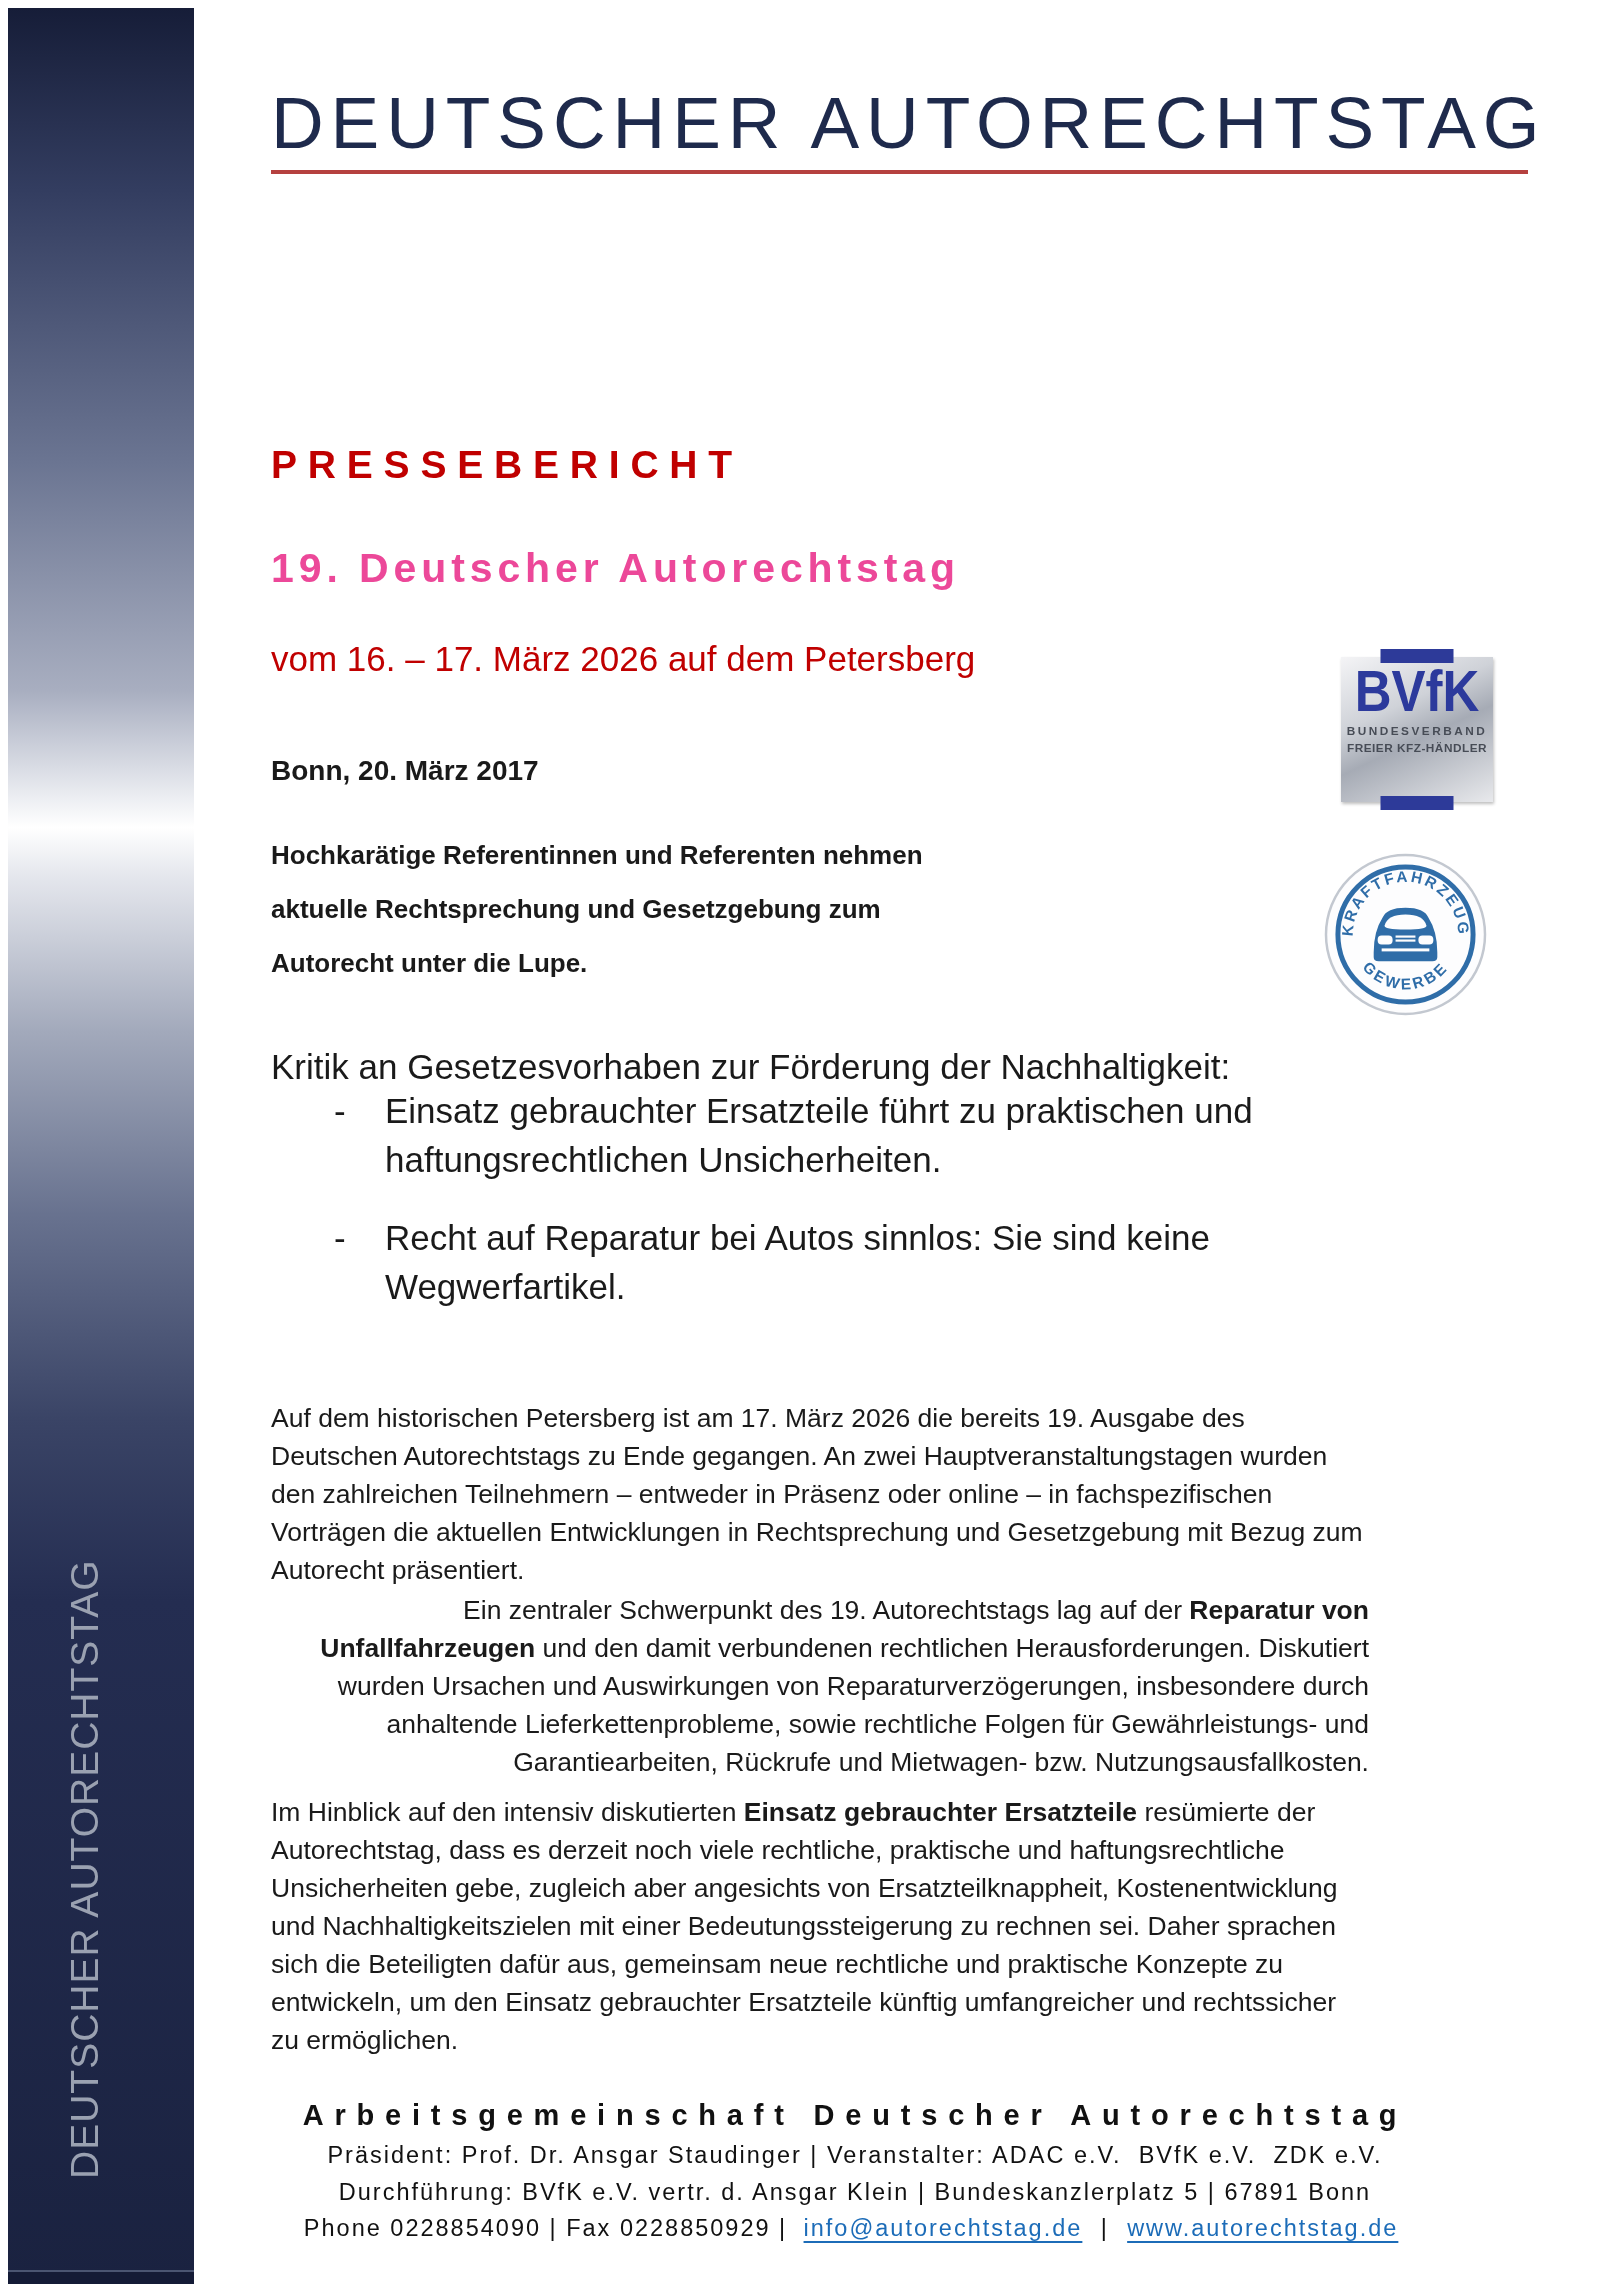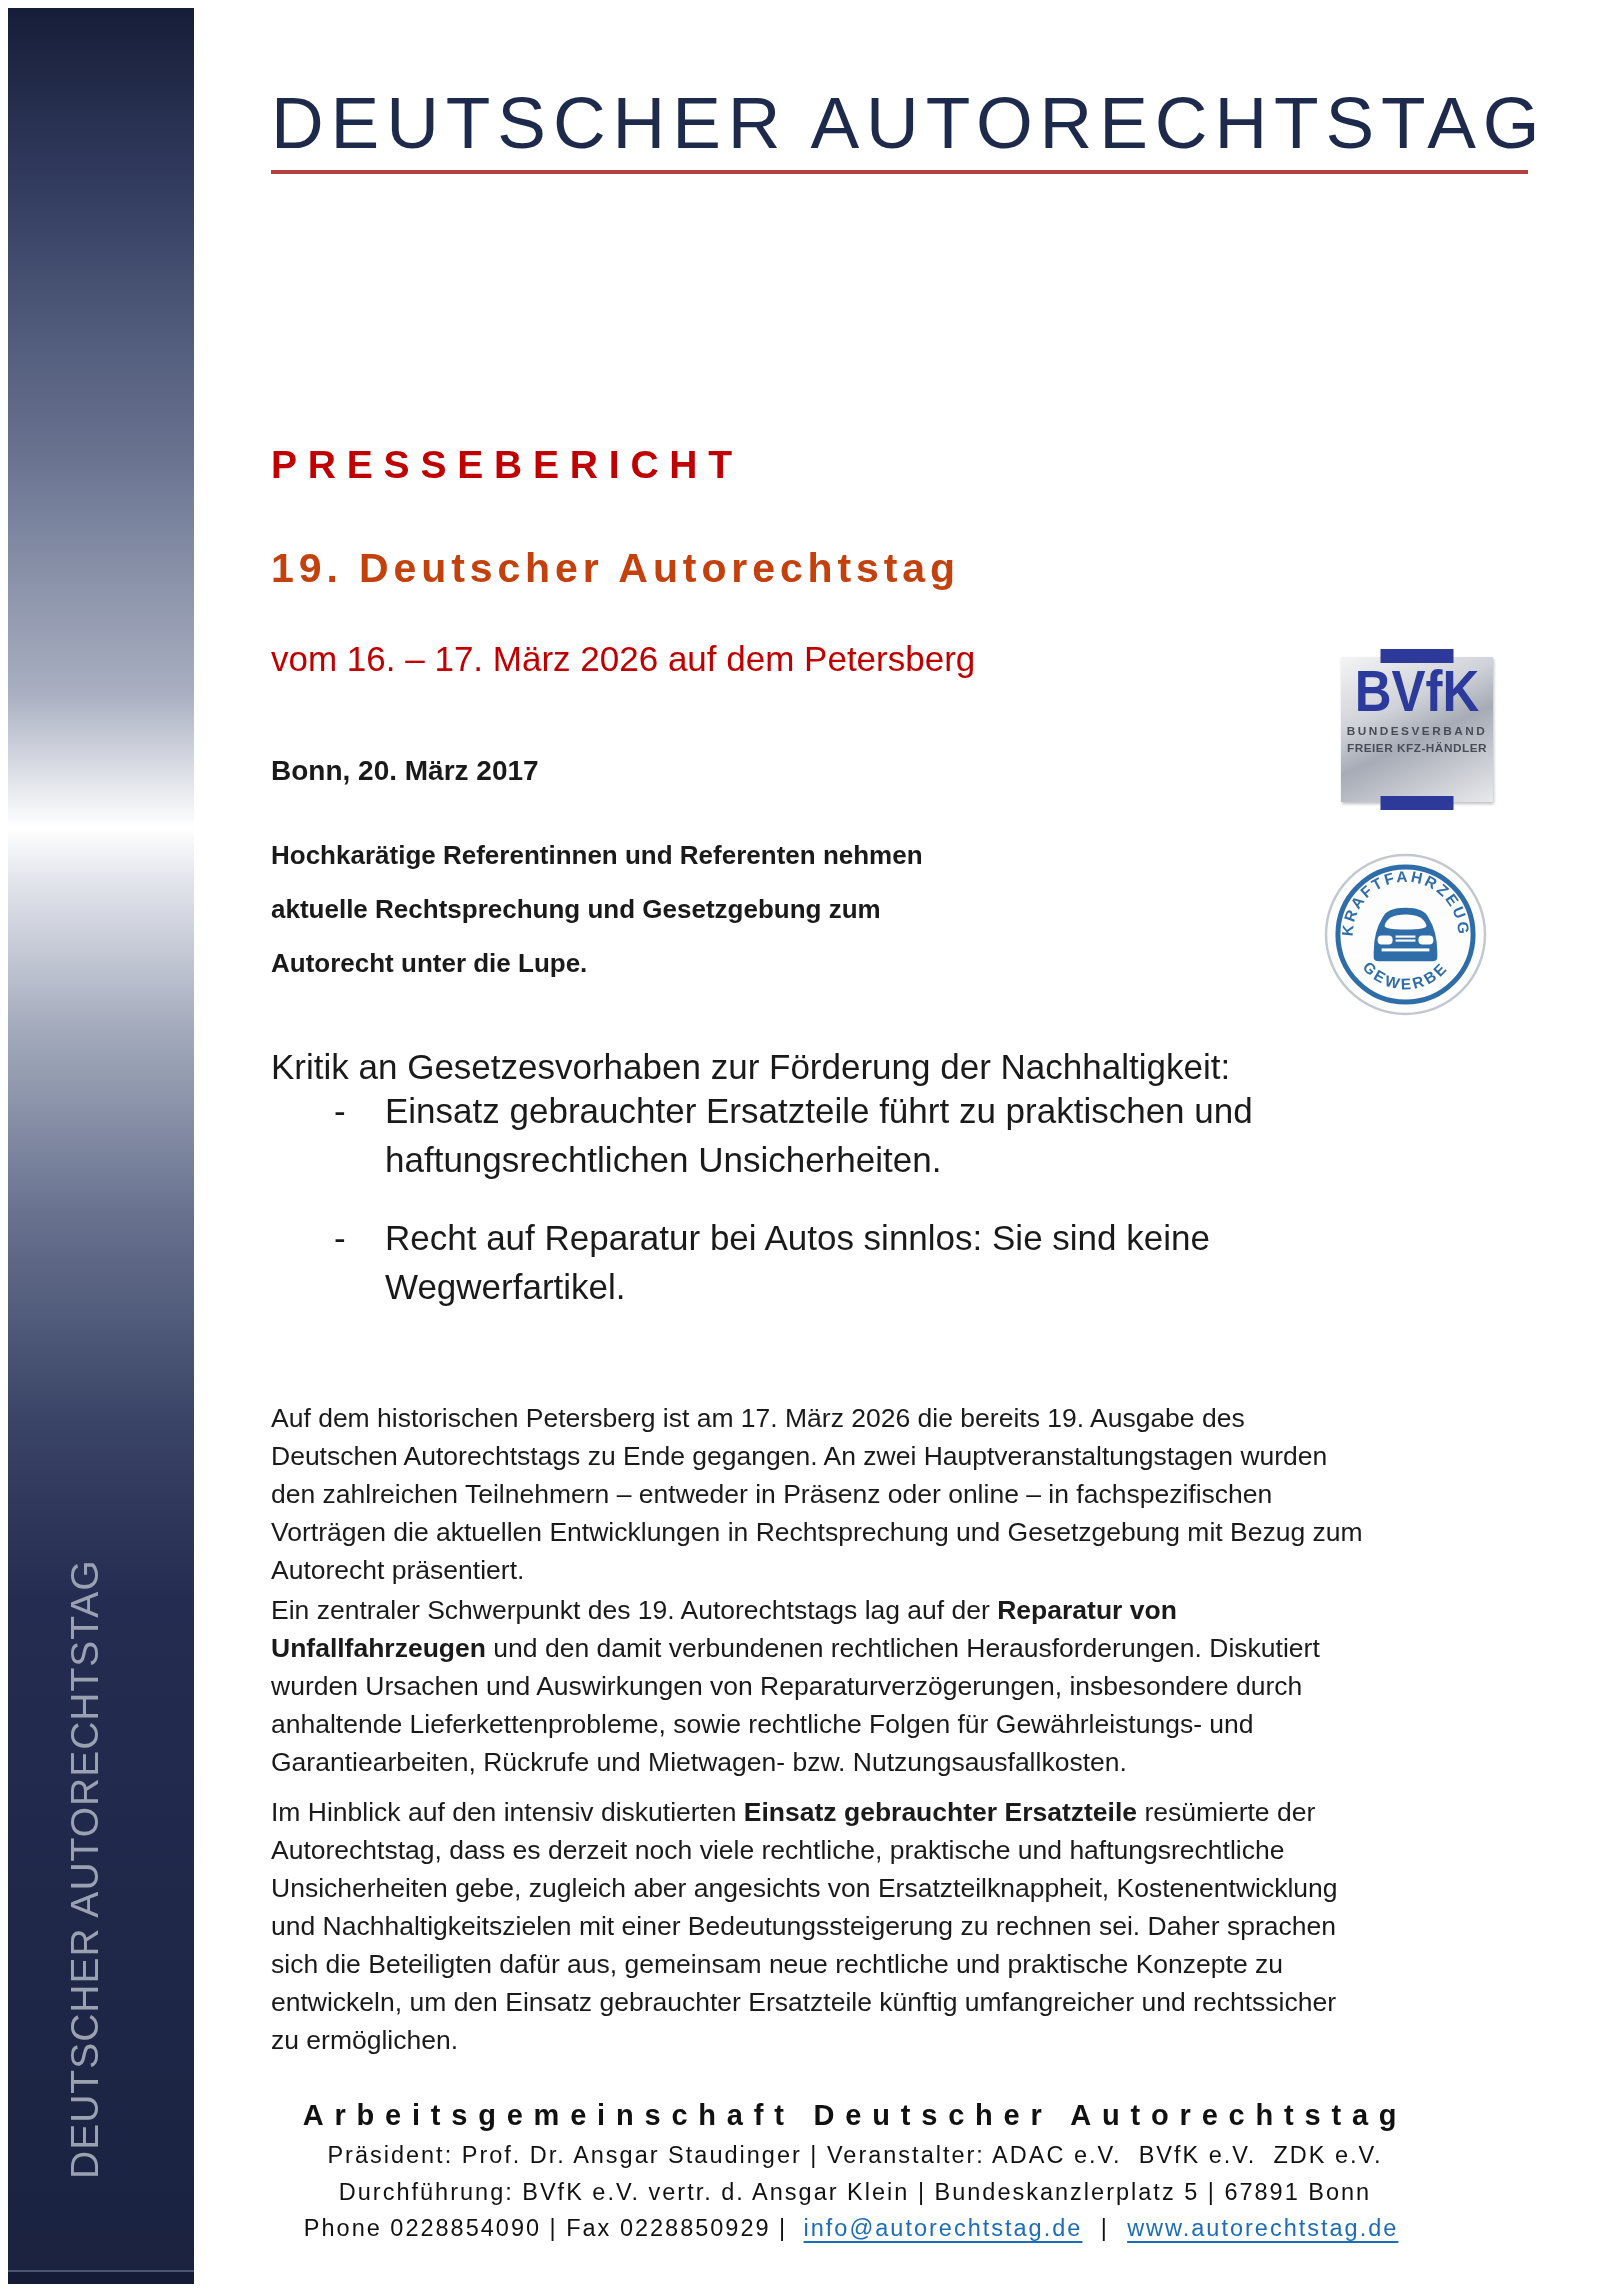--- a/index.html
+++ b/index.html
@@ -20,34 +20,34 @@
 
   
   .masthead{position:absolute;left:271px;top:86px;font-size:73px;line-height:1;
       letter-spacing:6.9px;color:#1e2a4c;font-weight:500;white-space:nowrap;}
   .rule{position:absolute;left:271px;top:170px;width:1257px;height:3.9px;background:#b5413f;}
 
   
   .kicker{position:absolute;left:271px;top:443px;font-size:39px;font-weight:bold;
       letter-spacing:10.8px;color:#c00000;white-space:nowrap;}
   .ptitle{position:absolute;left:271px;top:545px;font-size:41px;font-weight:bold;
-      letter-spacing:4.9px;color:#c2410c;white-space:nowrap;}
+      letter-spacing:4.9px;color:#ec4899;white-space:nowrap;}
   .psub{position:absolute;left:271px;top:639px;font-size:35px;color:#c00000;white-space:nowrap;}
 
   .dateline{position:absolute;left:271px;top:755px;font-size:28px;font-weight:bold;}
   .headline{position:absolute;left:271px;top:828px;width:1157px;font-size:26px;
       font-weight:bold;line-height:54px;}
   .lead{position:absolute;left:271px;top:1042px;width:1176px;font-size:35px;line-height:49px;}
   .bullets{position:absolute;left:385px;top:1086px;width:961px;margin:0;padding:0;
       list-style:none;font-size:35px;line-height:49px;}
   .bullets li{position:relative;margin:0 0 29px 0;}
   .bullets li::before{content:"-";position:absolute;left:-51px;top:0;}
 
   .bodypara{position:absolute;left:271px;width:1098px;font-size:26.5px;line-height:38px;}
-  #para1{top:1372px;} #para2{top:1564px;} #para3{top:1766px;}
+  #para1{top:1372px;} #para2{top:1564px;text-align:right;} #para3{top:1766px;}
   .bodypara .b{font-weight:bold;}
 
   
   .adac{position:absolute;left:1336px;top:461px;width:141px;height:140px;background:#ffcc03;}
   .adac span{display:block;padding:7.8px 0 0 8.8px;font-size:45px;font-weight:900;color:#111;
       letter-spacing:-1px;transform:scaleY(1.18) scaleX(0.98);transform-origin:left top;}
 
   .bvfk{position:absolute;left:1341px;top:657px;width:152px;height:145px;text-align:center;
       background:linear-gradient(155deg,#f4f4f6 0%,#cfd2d8 35%,#a6abb5 55%,#e8e9ec 100%);
       box-shadow:1px 2px 2.9px rgba(0,0,0,.25);}

